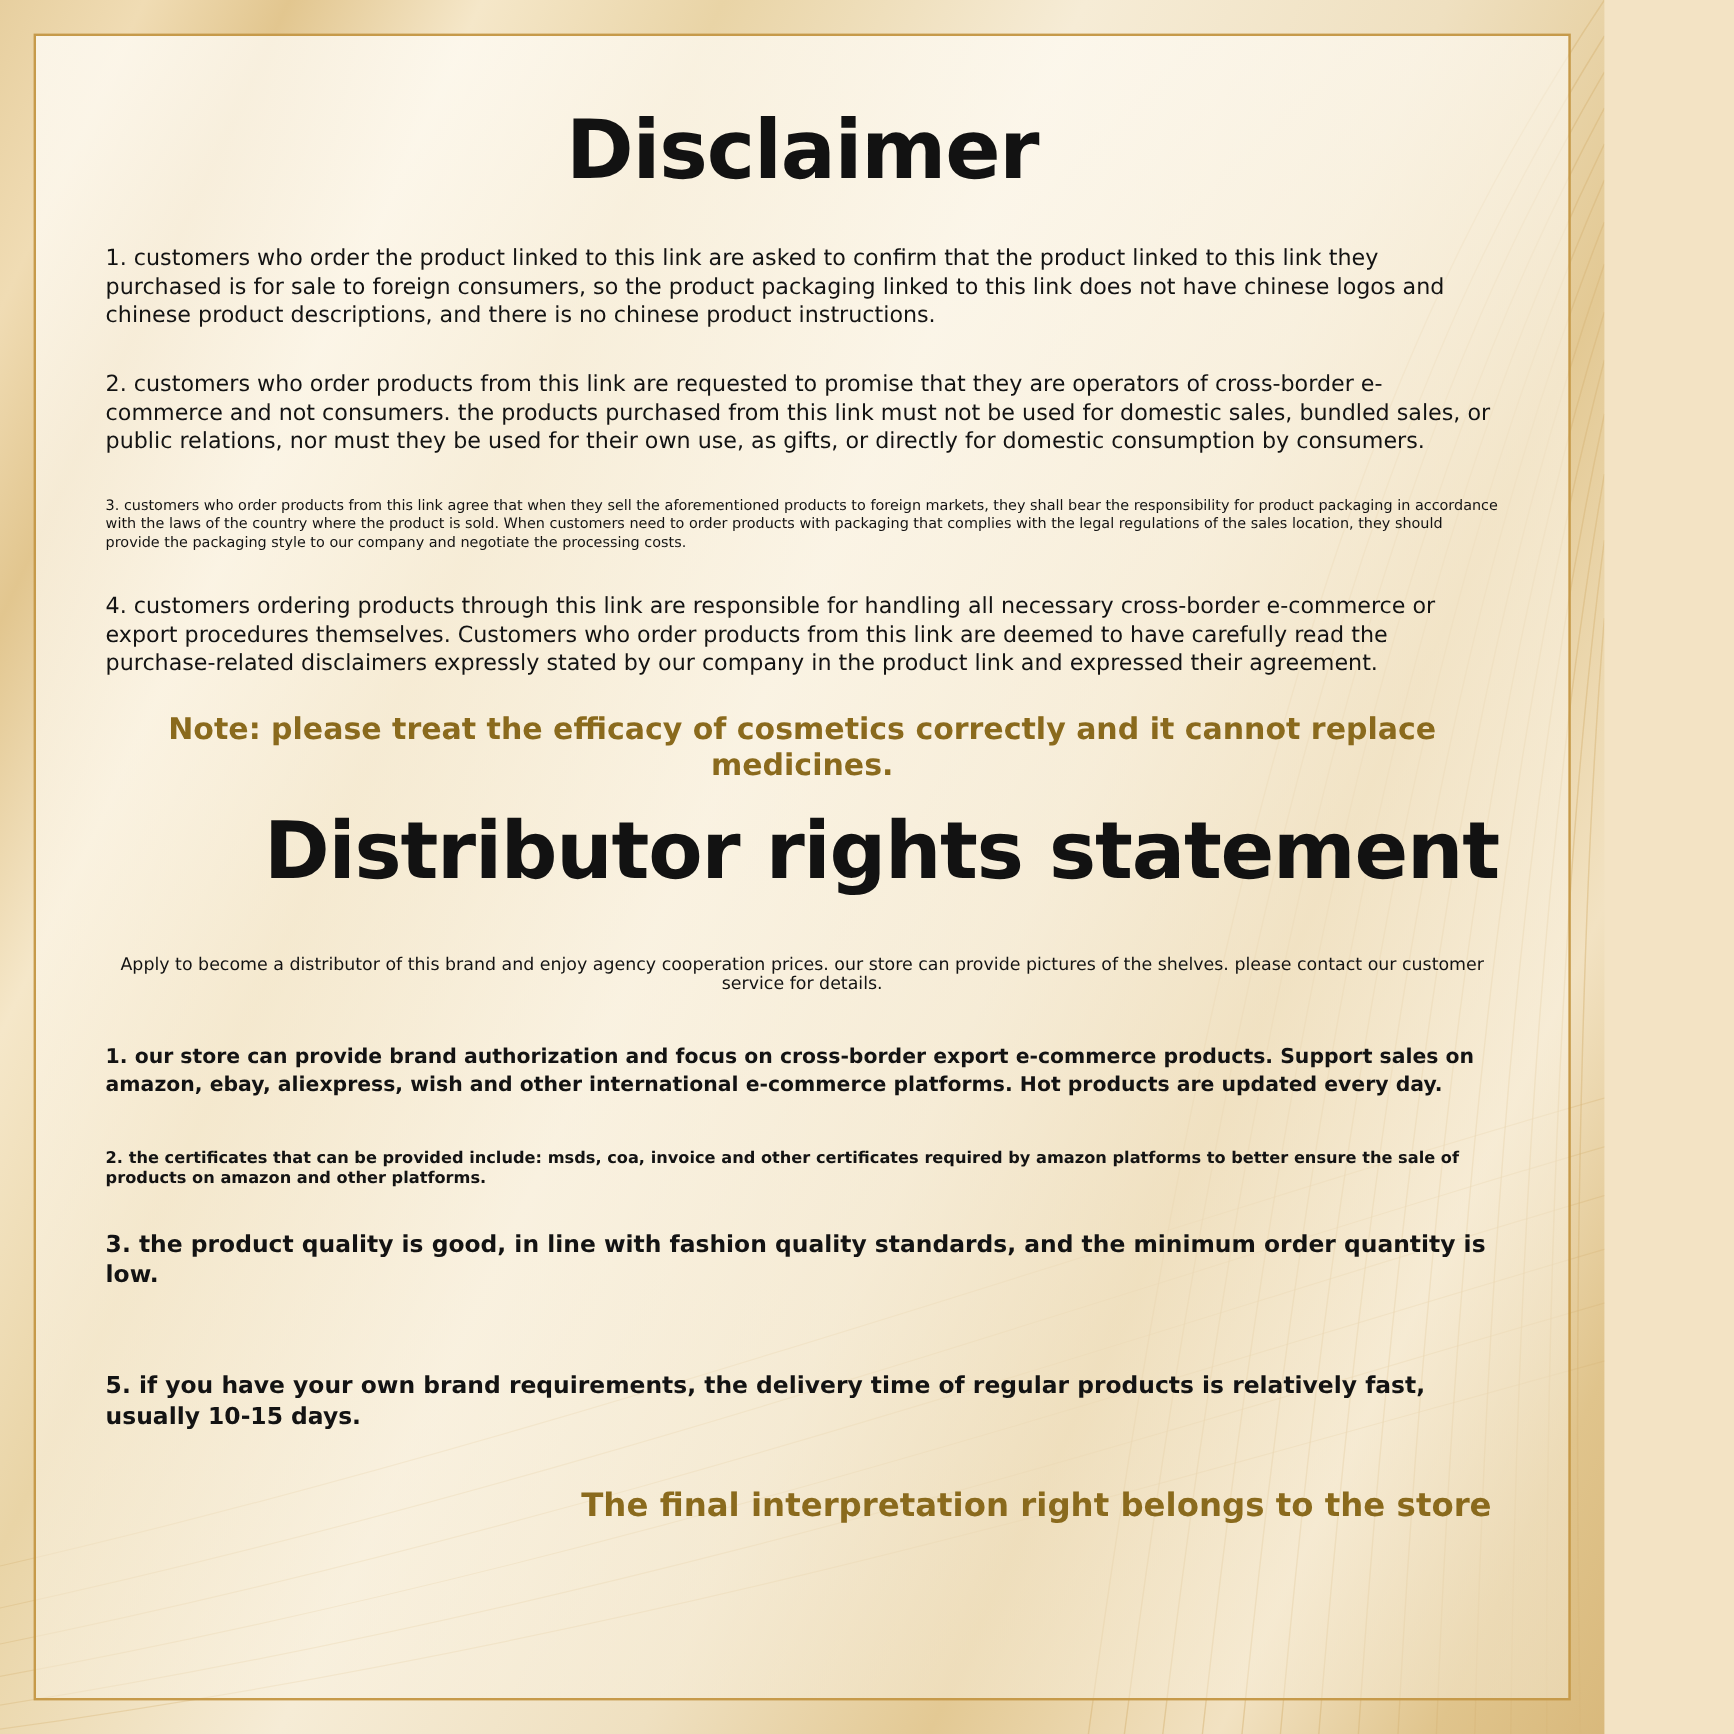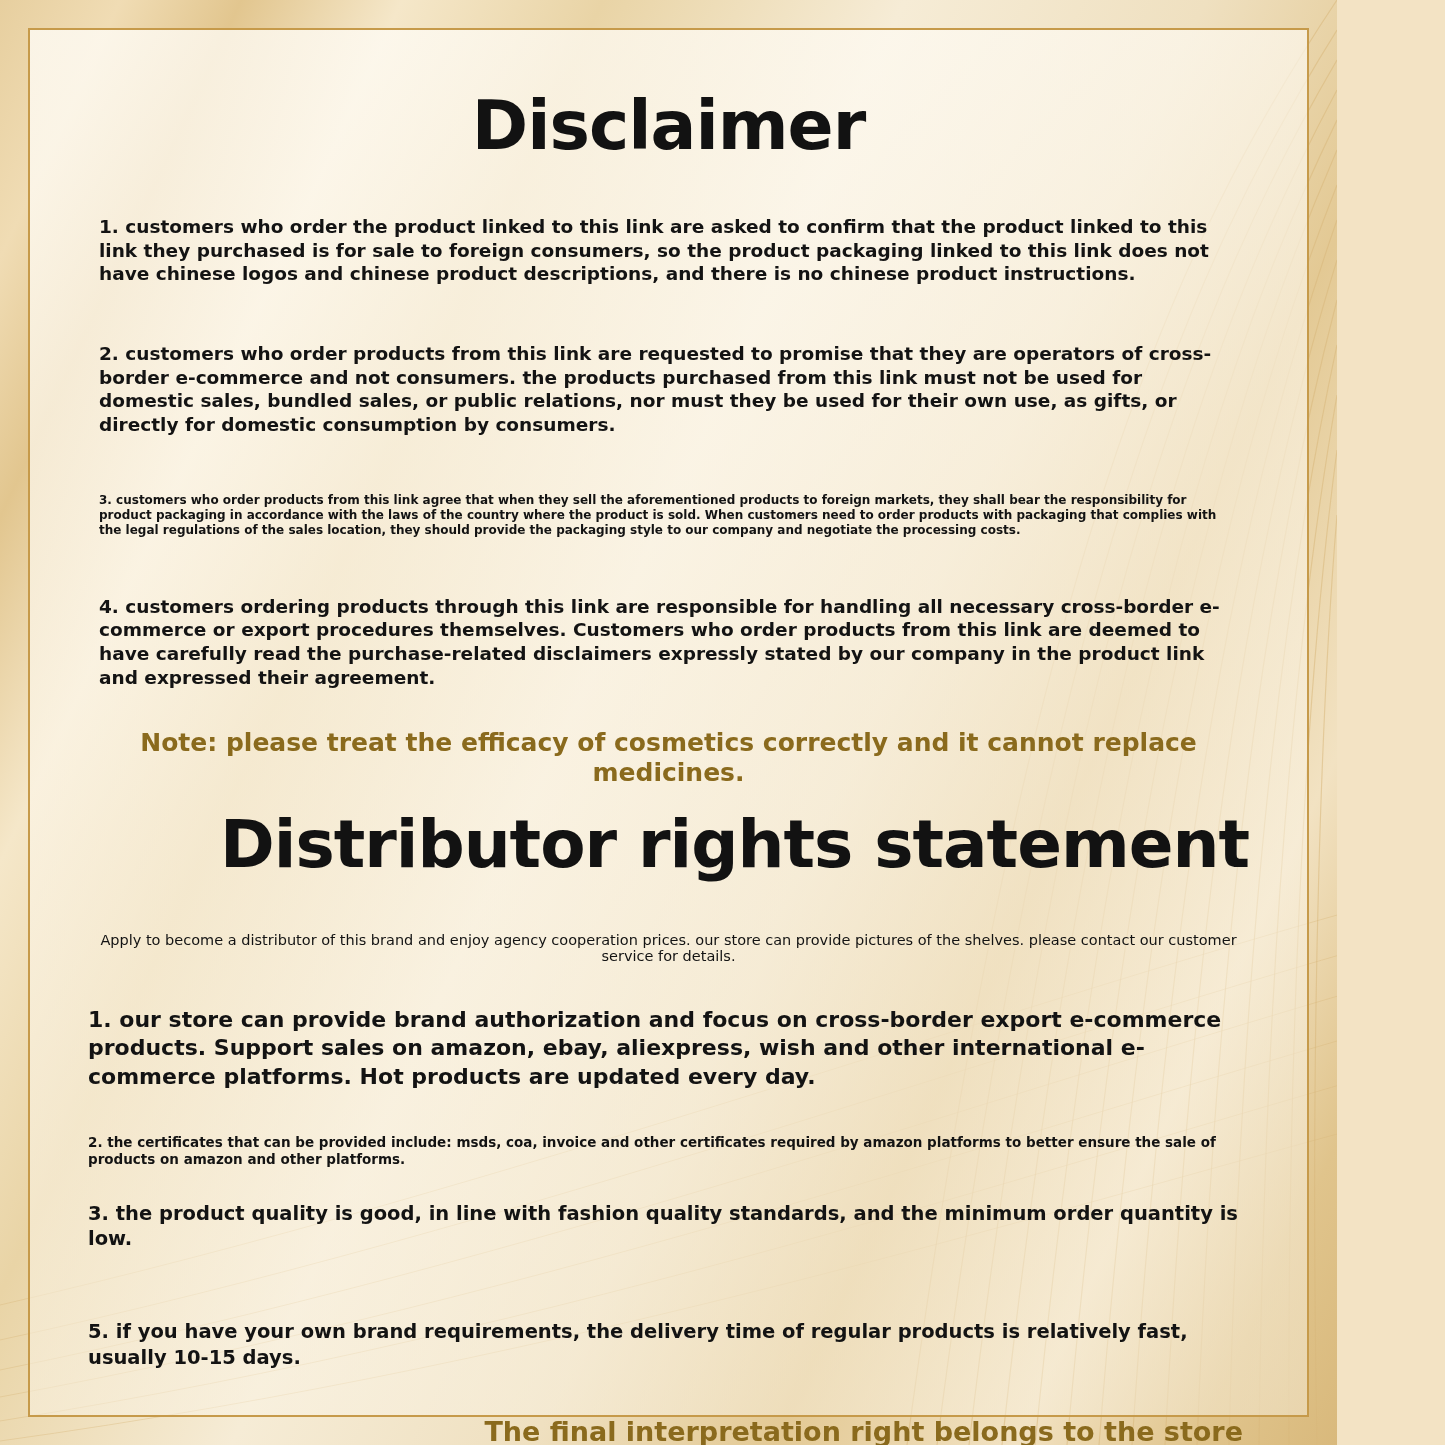--- a/index.html
+++ b/index.html
@@ -87,23 +87,23 @@
     margin: 22px 0 0 0;
     text-align: right;
     font-size: 66px;
     font-weight: bold;
     color: #121212;
     letter-spacing: -1px;
     line-height: 1.05;
   }
 
   p.clause {
-    margin: 11px;
-    color: #131313;
-    font-weight: bold;
+    margin: 0;
+    color: #131313;
+    font-weight: normal;
     line-height: 1.28;
   }
 
   .c-big { font-size: 18.5px; }
   .c-mid { font-size: 12px; }
 
   .note {
     margin: 0;
     color: #8a6a1d;
     font-weight: bold;
@@ -114,21 +114,21 @@
 
   .intro {
     margin: 0;
     color: #131313;
     font-weight: normal;
     font-size: 14.5px;
     text-align: center;
   }
 
   .d-big {
-    font-size: 22px;
+    font-size: 17px;
     font-weight: bold;
     color: #131313;
     margin: 0;
     line-height: 1.3;
   }
   .d-small {
     font-size: 13.5px;
     font-weight: bold;
     color: #131313;
     margin: 0;

